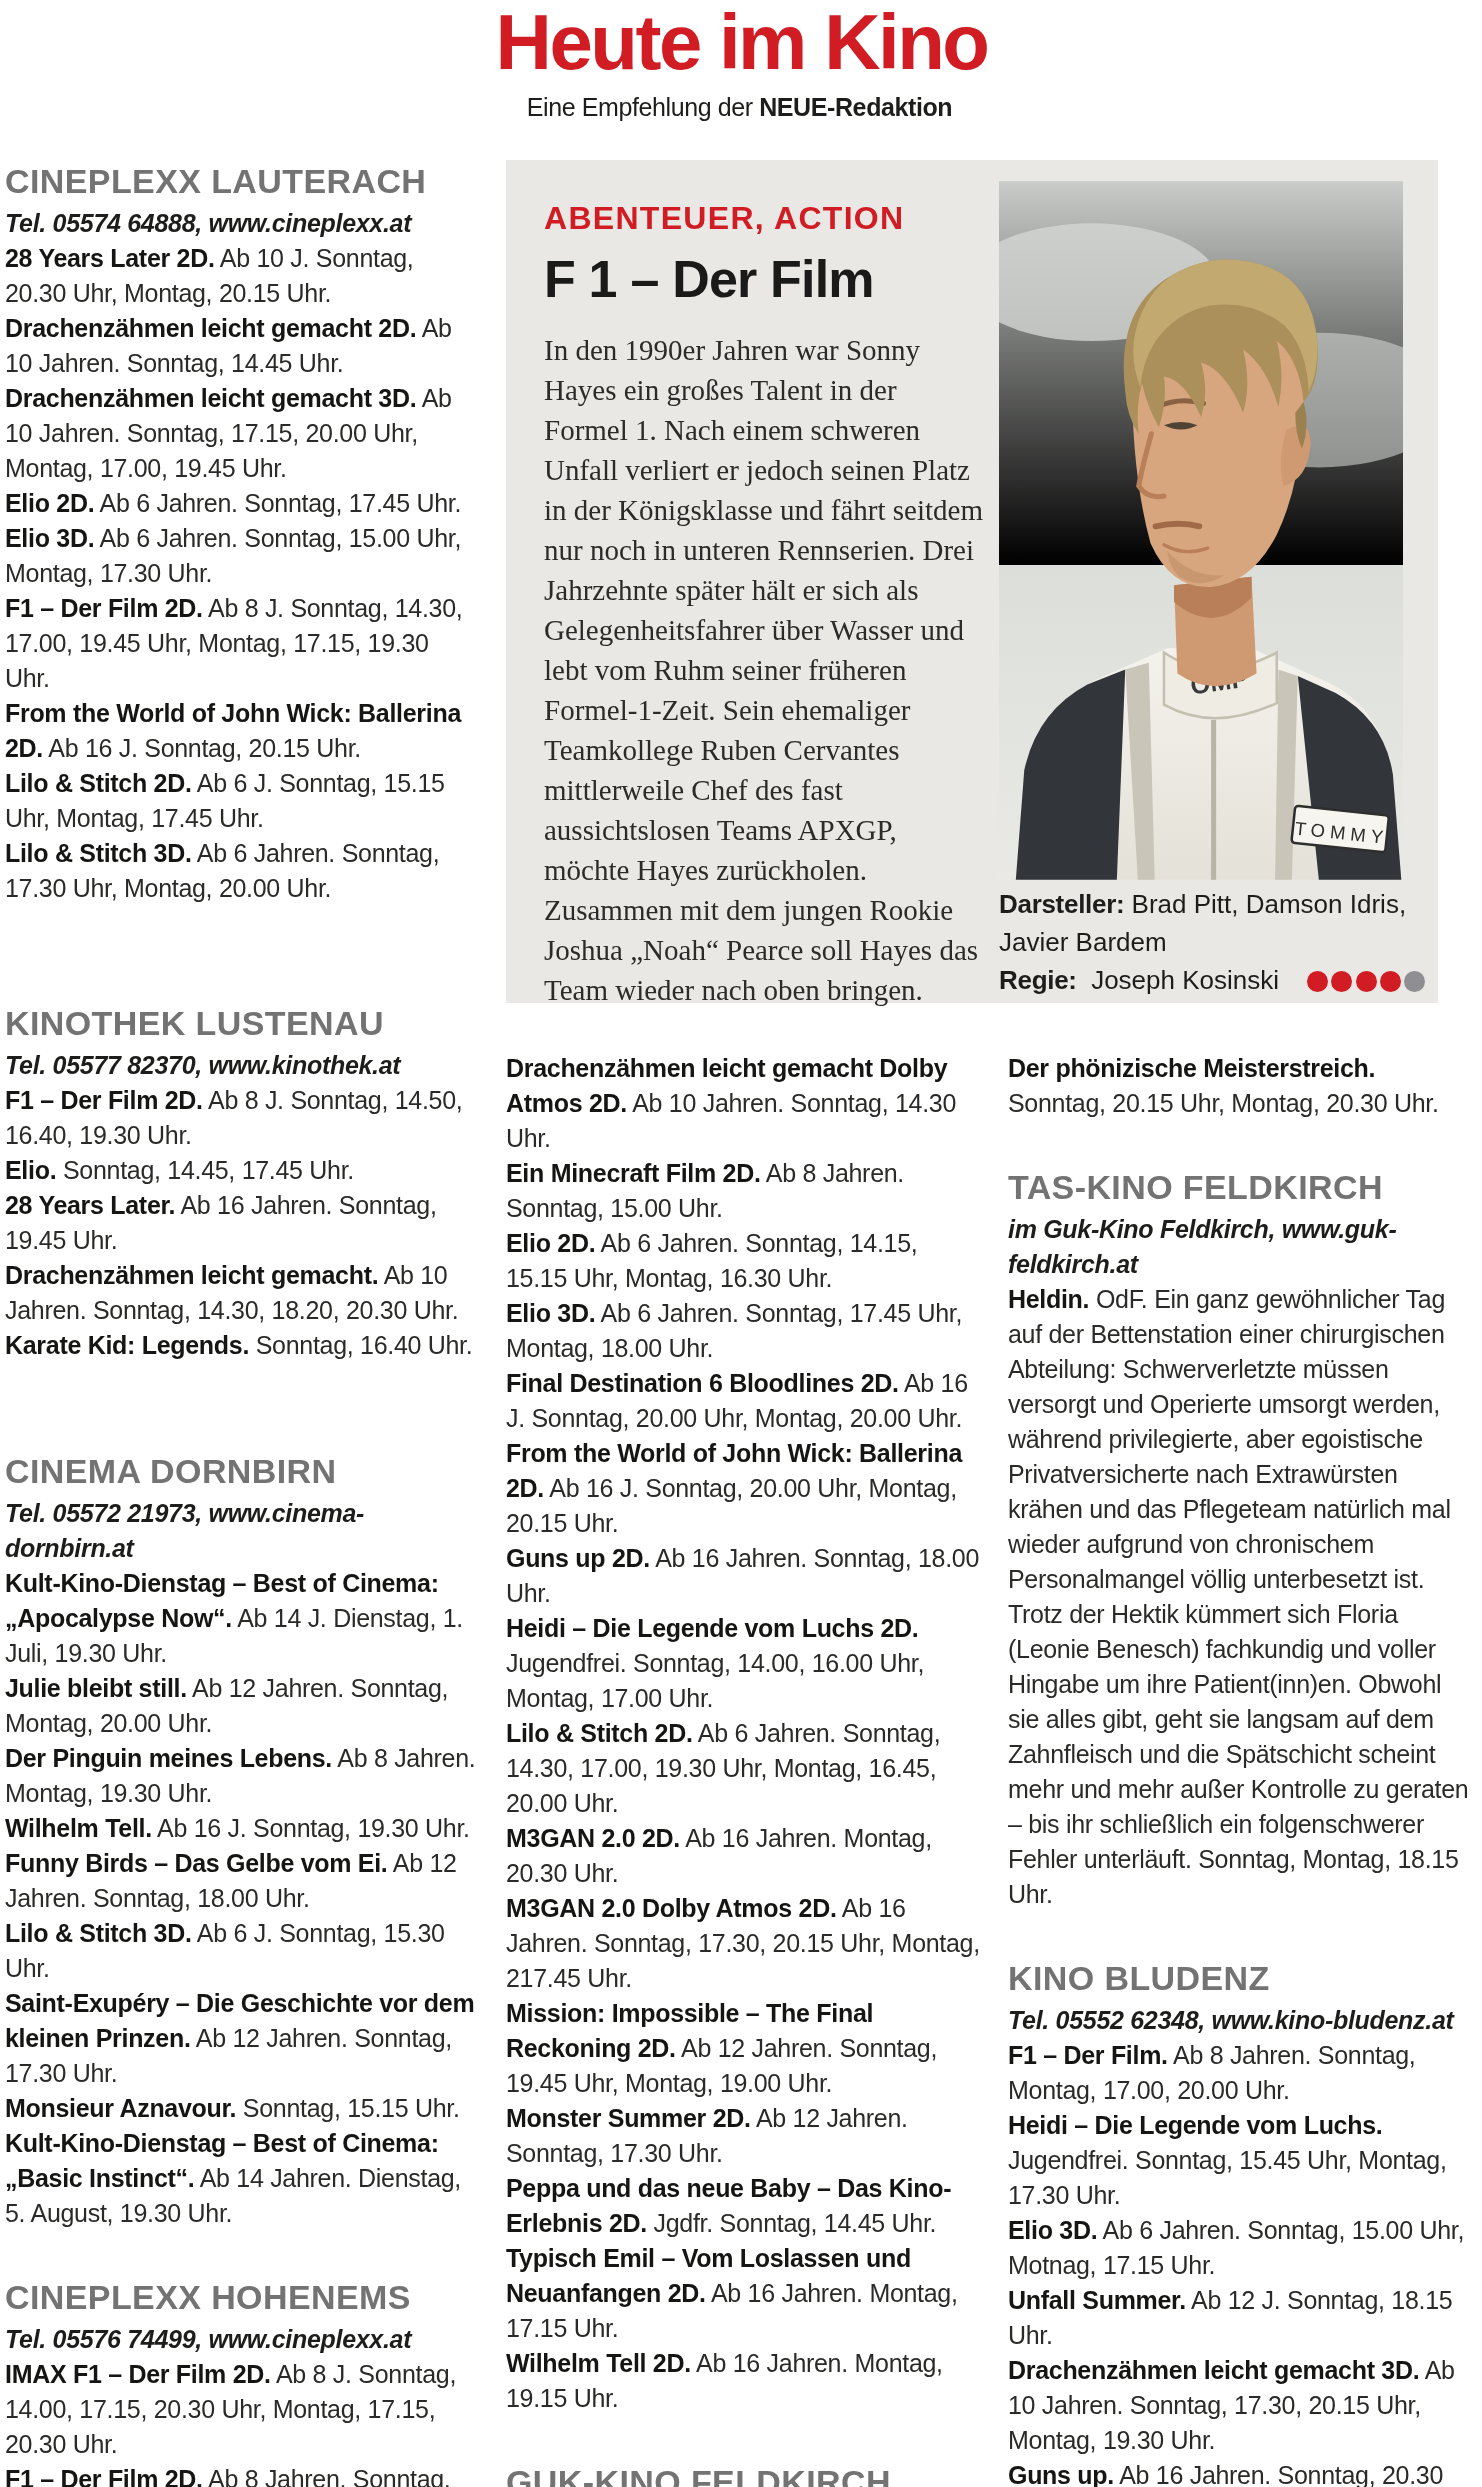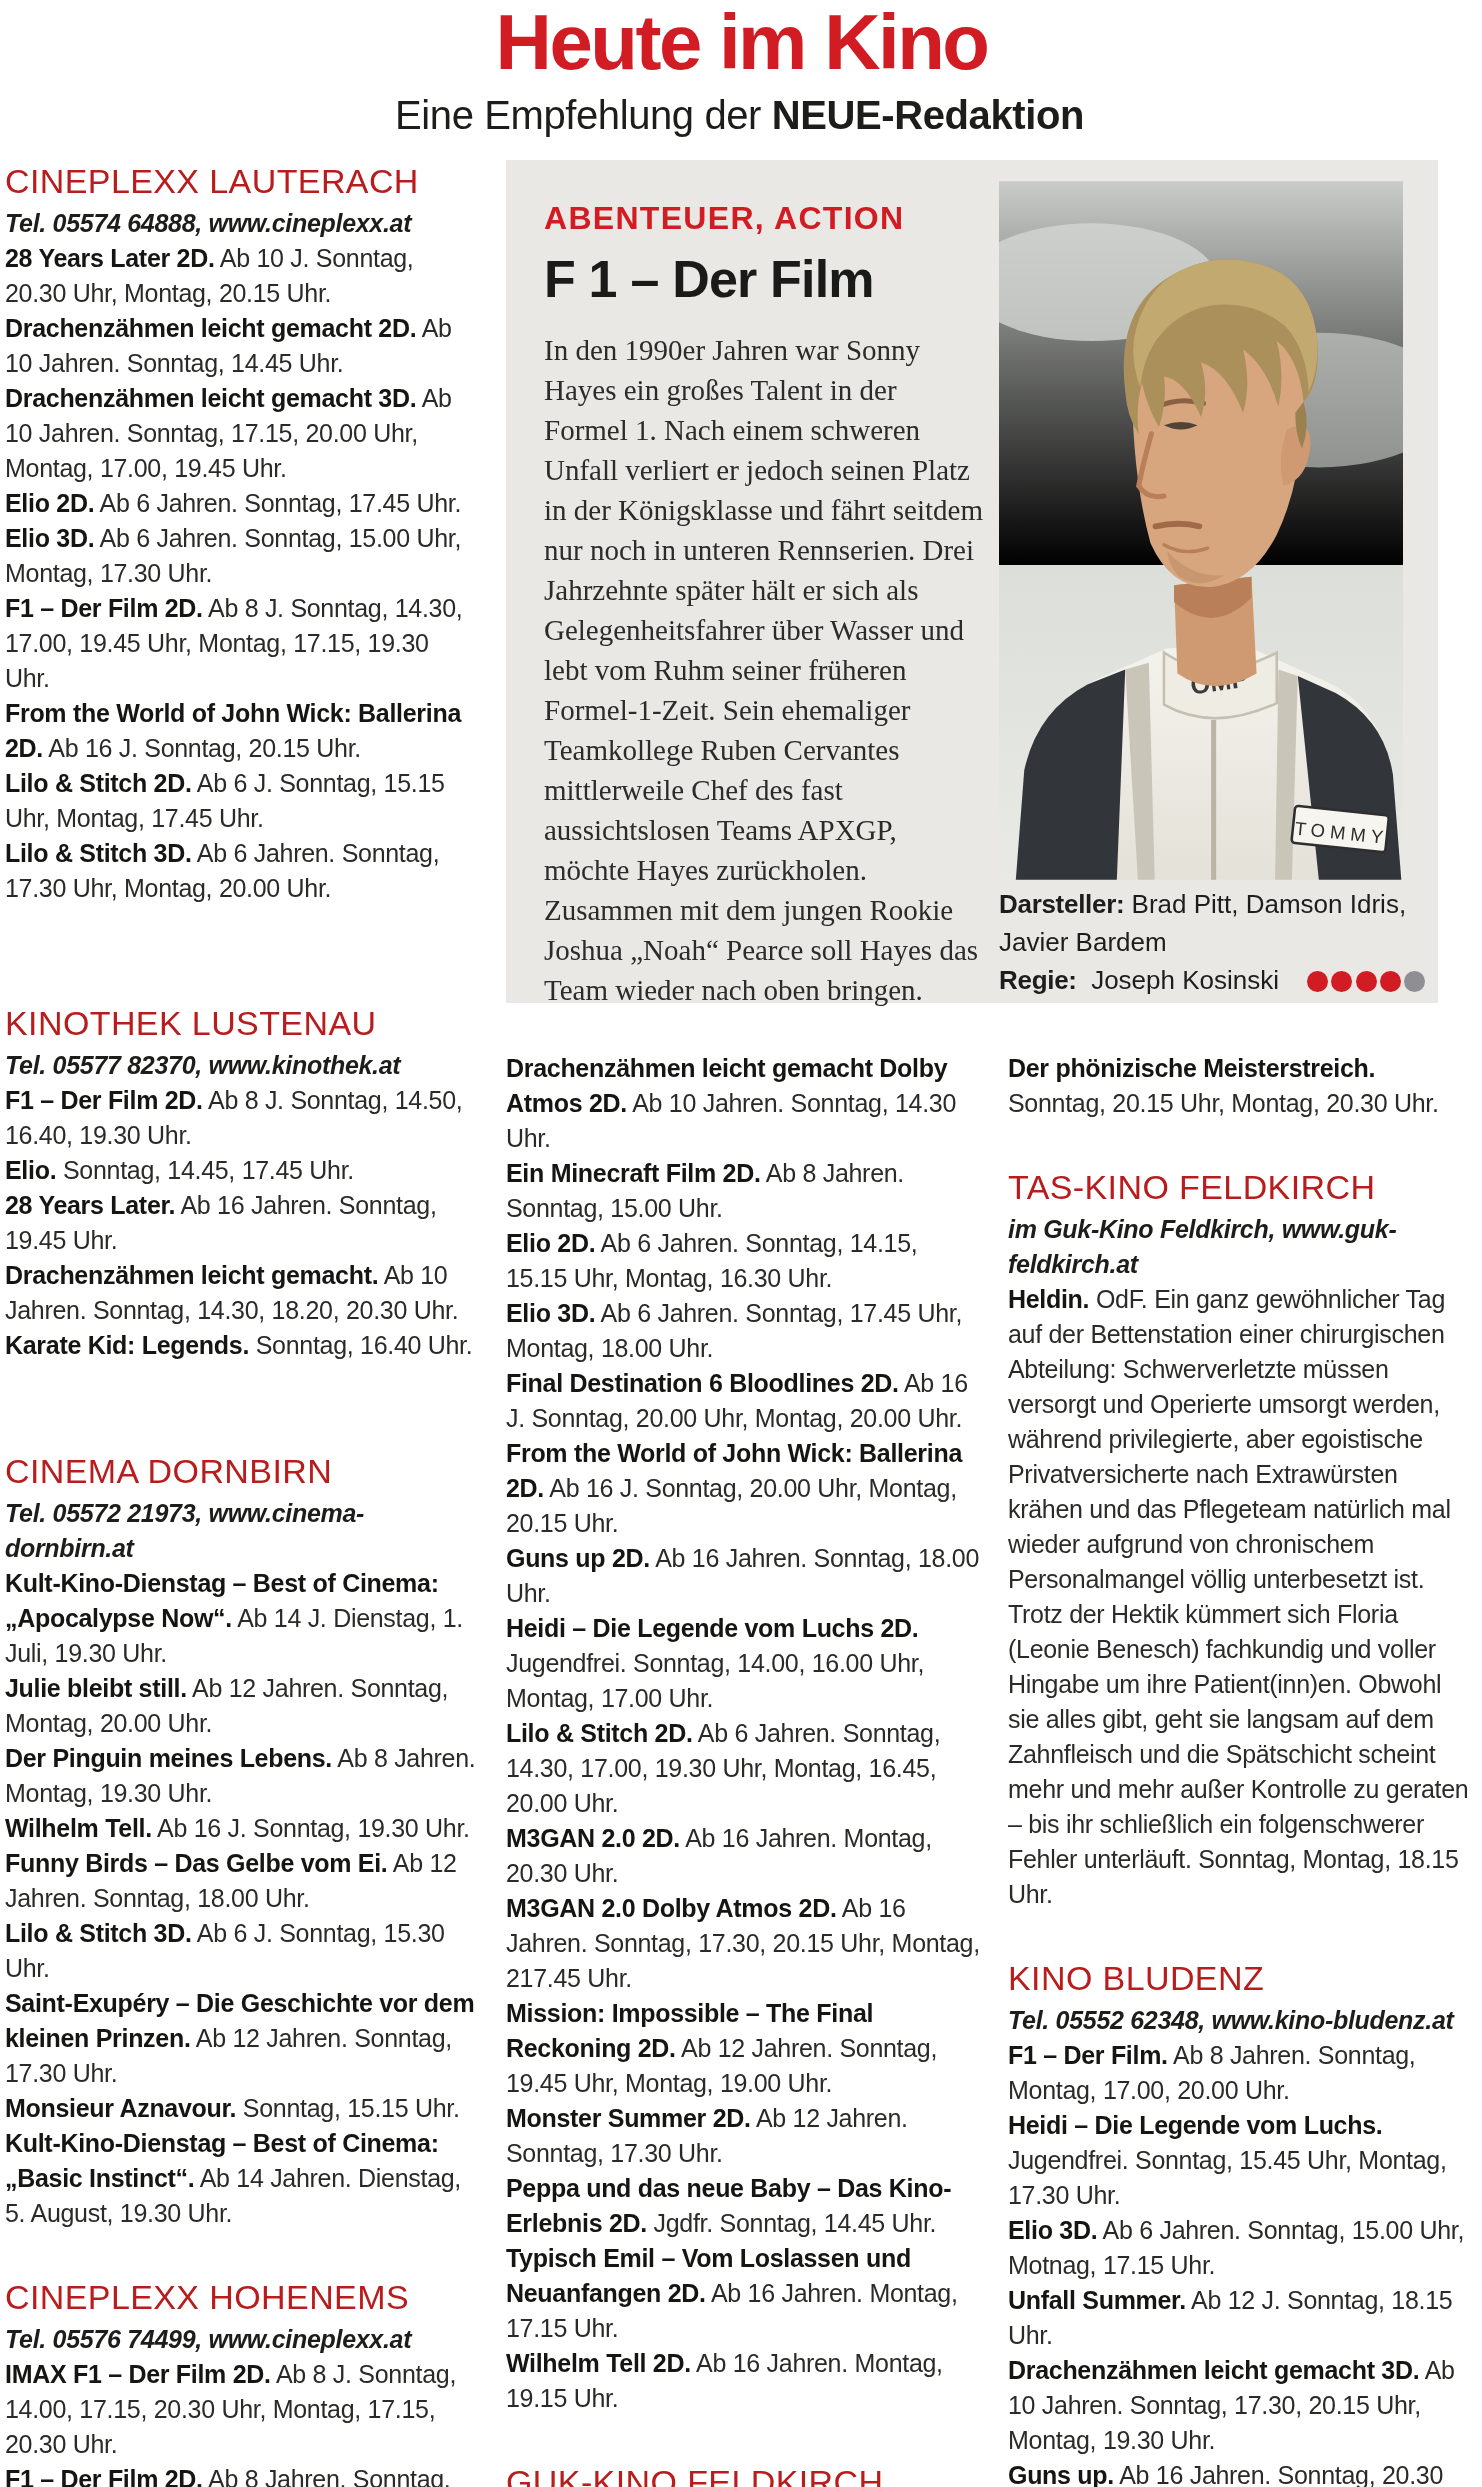--- a/index.html
+++ b/index.html
@@ -2,33 +2,33 @@
 <html lang="de" style="font-size:13.5px"><head>
 <meta charset="utf-8">
 <style>
   html,body{margin:0;padding:0;background:#ffffff;}
   .page{position:relative;width:1483px;height:2487px;background:#fff;overflow:hidden;
         font-family:"Liberation Sans",sans-serif;color:#1d1d1b;}
   
   .masthead{position:absolute;left:0;top:0;width:1483px;text-align:center;}
   .masthead h1{margin:0;padding-top:1.7px;font-size:78px;line-height:81px;font-weight:bold;
                letter-spacing:-2.5px;color:#d11c23;}
-  .masthead .sub{margin:10px 4px 0 0;font-size:40px;letter-spacing:-0.4px;color:#1d1d1b;}
+  .masthead .sub{margin:10px 4px 0 0;font-size:25px;letter-spacing:-0.4px;color:#1d1d1b;}
   .masthead .sub b{font-weight:bold;}
   
   .col{position:absolute;}
   .col-left{left:5px;top:162px;width:474px;}
   .col-middle{left:506px;top:1051px;width:477px;}
   .col-right{left:1008px;top:1051px;width:470px;}
   .cinema{margin:0;}
   .col .cinema + .cinema{margin-top:47px;}
   .col-left .cinema:nth-child(2){margin-top:98px;}
   .col-left .cinema:nth-child(3){margin-top:89px;}
-  .cinema h3{margin:0 0 5px 0;font-size:34px;line-height:39px;font-weight:normal;
-             letter-spacing:0.4px;color:#b91c1c;}
+  .cinema h3{margin:0 0 5px 0;font-size:34px;line-height:39px;font-weight:bold;
+             letter-spacing:0.4px;color:#737373;}
   .contact{margin:0;font-size:25px;line-height:35px;font-weight:bold;letter-spacing:-0.3px;font-style:italic;}
   .film{margin:0;font-size:25px;line-height:35px;letter-spacing:-0.3px;color:#2a2a28;}
   .film b{color:#151513;letter-spacing:-0.3px;}
   
   .feature{position:absolute;left:506px;top:160px;width:932px;height:843px;background:#e9e8e5;}
   .feat-text{position:absolute;left:38px;top:40px;width:440px;}
   .feat-cat{font-size:32px;font-weight:bold;letter-spacing:1.3px;color:#d11c23;}
   .feat-title{margin:13.5px 0 0 0;font-size:52px;line-height:56px;font-weight:bold;
               letter-spacing:-0.8px;color:#1a1a18;}
   .feat-body{margin:23.6px 0 0 0;font-family:"Liberation Serif",serif;font-size:29px;

